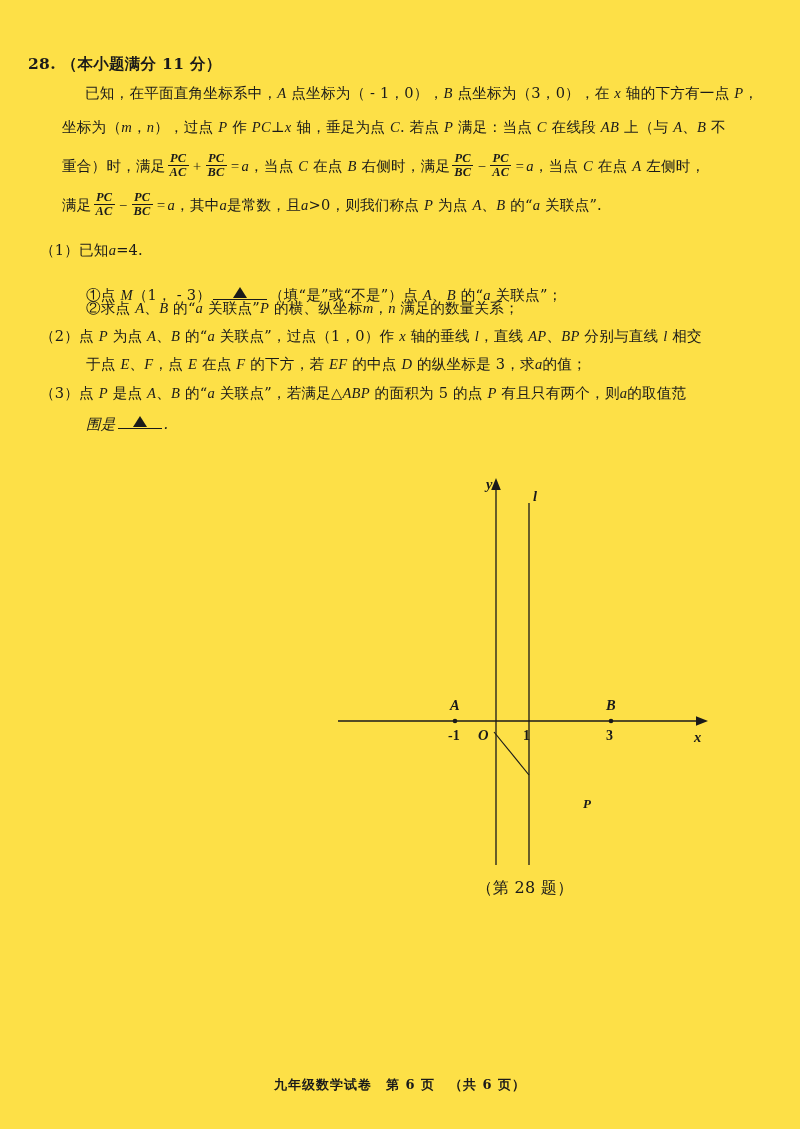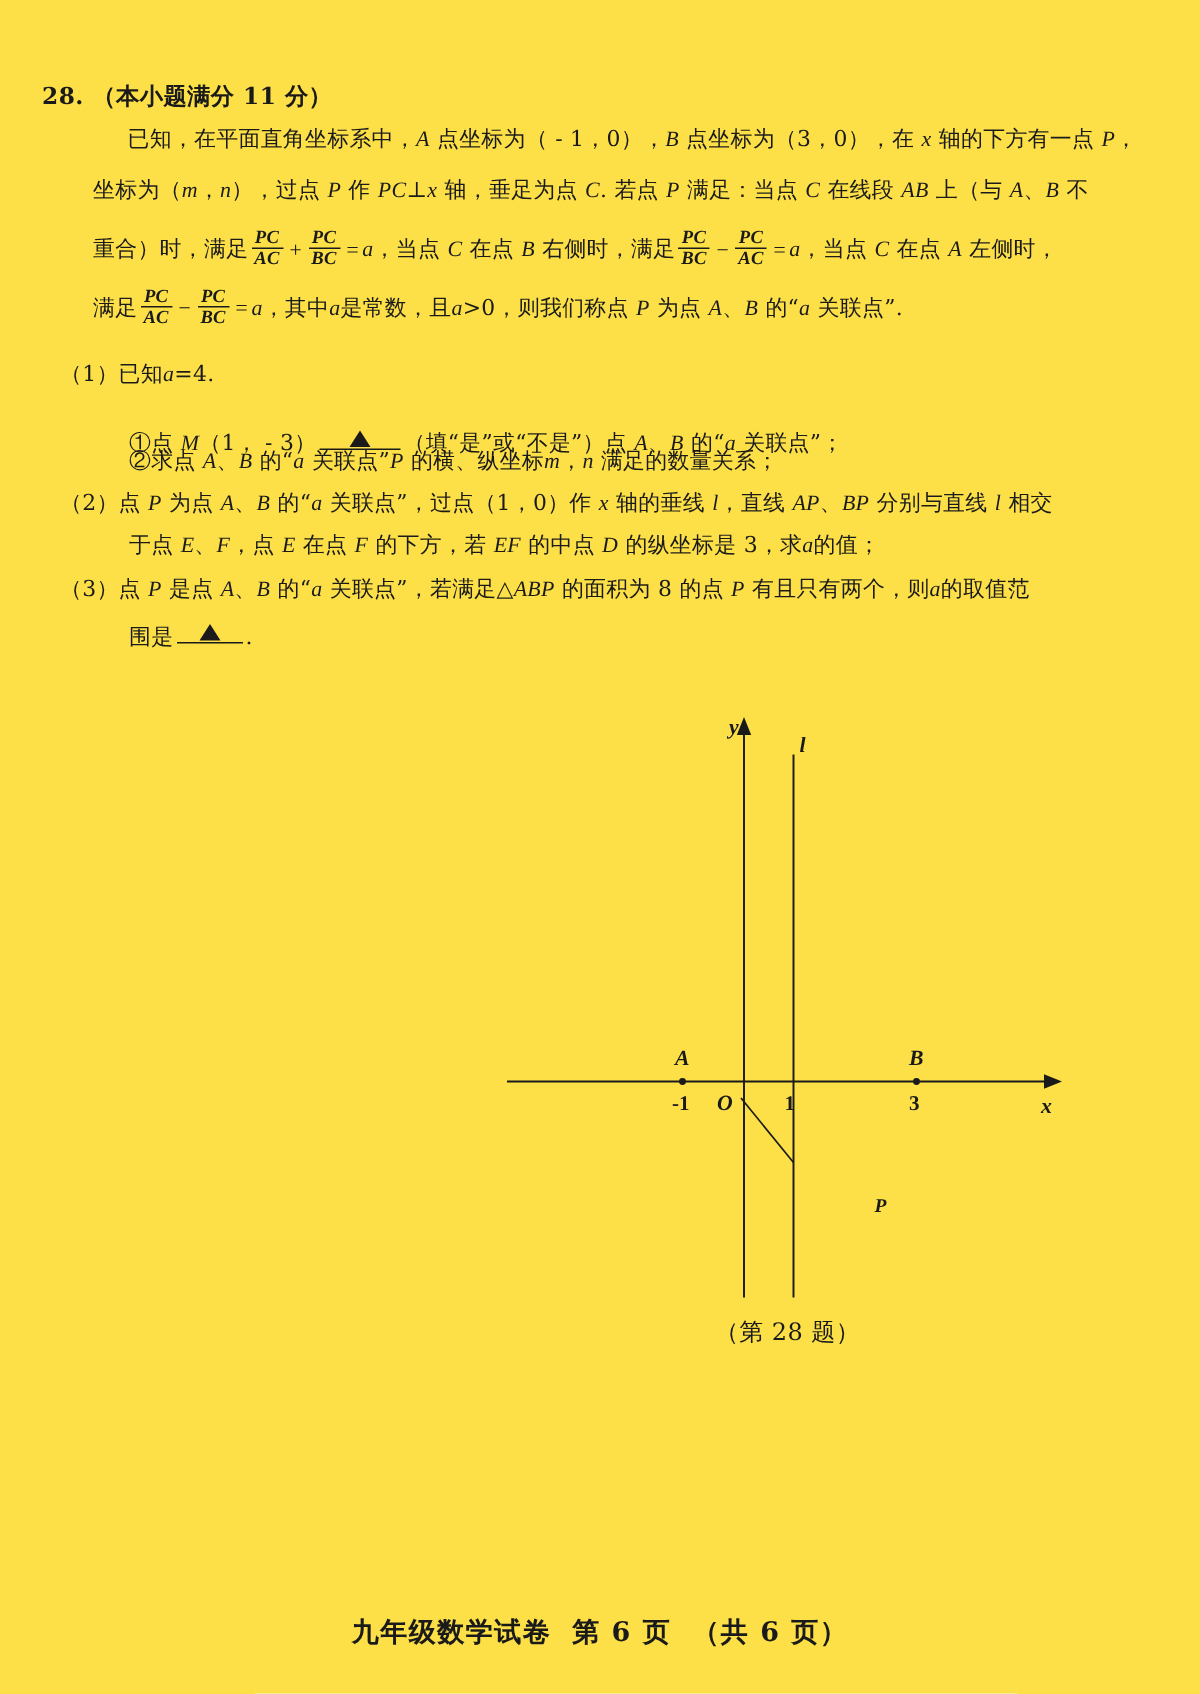--- a/index.html
+++ b/index.html
@@ -45,21 +45,21 @@
   #stem2 { left: 62px; top: 120px; }
   #stem3 { left: 62px; top: 153px; }
   #stem4 { left: 62px; top: 192px; }
 
   #p1      { left: 40px; top: 243px; }
   #p1a     { left: 86px; top: 272px; margin-top: 13px; }
   #p1b     { left: 86px; top: 301px; }
   #p2      { left: 40px; top: 329px; }
   #p2cont  { left: 86px; top: 357px; }
   #p3      { left: 40px; top: 386px; }
-  #p3cont  { left: 86px; top: 414px; }
+  #p3cont  { left: 86px; top: 414px; font-style: italic; }
 
   
   .frac {
     display: inline-block;
     vertical-align: middle;
     text-align: center;
     font-style: italic;
     font-size: 12.4px;
     line-height: 1.08;
     margin: 0 2px;
@@ -111,21 +111,21 @@
     font-size: 16px;
     letter-spacing: .3px;
   }
 
   
   #footer {
     position: absolute;
     left: 0; right: 0;
     top: 1076px;
     text-align: center;
-    font-size: 18px;
+    font-size: 13px;
     font-weight: 700;
     letter-spacing: 1px;
   }
   #footer .sp { display: inline-block; width: 14px; }
 </style>
 </head>
 <body>
 
 <div class="page">
 
@@ -164,21 +164,21 @@
 
   <div class="blk body-line" id="p2">
     <span>（2）点 </span><span class="mvar">P</span><span> 为点 </span><span class="mvar">A</span><span>、</span><span class="mvar">B</span><span> 的“</span><span class="mvar">a</span><span> 关联点”，过点（1，0）作 </span><span class="mvar">x</span><span> 轴的垂线 </span><span class="mvar">l</span><span>，直线 </span><span class="mvar">AP</span><span>、</span><span class="mvar">BP</span><span> 分别与直线 </span><span class="mvar">l</span><span> 相交</span>
   </div>
 
   <div class="blk body-line" id="p2cont">
     <span>于点 </span><span class="mvar">E</span><span>、</span><span class="mvar">F</span><span>，点 </span><span class="mvar">E</span><span> 在点 </span><span class="mvar">F</span><span> 的下方，若 </span><span class="mvar">EF</span><span> 的中点 </span><span class="mvar">D</span><span> 的纵坐标是 3，求</span><span class="mvar">a</span><span>的值；</span>
   </div>
 
   <div class="blk body-line" id="p3">
-    <span>（3）点 </span><span class="mvar">P</span><span> 是点 </span><span class="mvar">A</span><span>、</span><span class="mvar">B</span><span> 的“</span><span class="mvar">a</span><span> 关联点”，若满足△</span><span class="mvar">ABP</span><span> 的面积为 8 的点 </span><span class="mvar">P</span><span> 有且只有两个，则</span><span class="mvar">a</span><span>的取值范</span>
+    <span>（3）点 </span><span class="mvar">P</span><span> 是点 </span><span class="mvar">A</span><span>、</span><span class="mvar">B</span><span> 的“</span><span class="mvar">a</span><span> 关联点”，若满足△</span><span class="mvar">ABP</span><span> 的面积为 5 的点 </span><span class="mvar">P</span><span> 有且只有两个，则</span><span class="mvar">a</span><span>的取值范</span>
   </div>
 
   <div class="blk body-line" id="p3cont">
     <span>围是</span><span class="blank short"><span class="tri"></span></span><span>.</span>
   </div>
 
   <div id="figure">
     <svg width="390" height="400" viewBox="0 0 390 400">
 
       <g>

